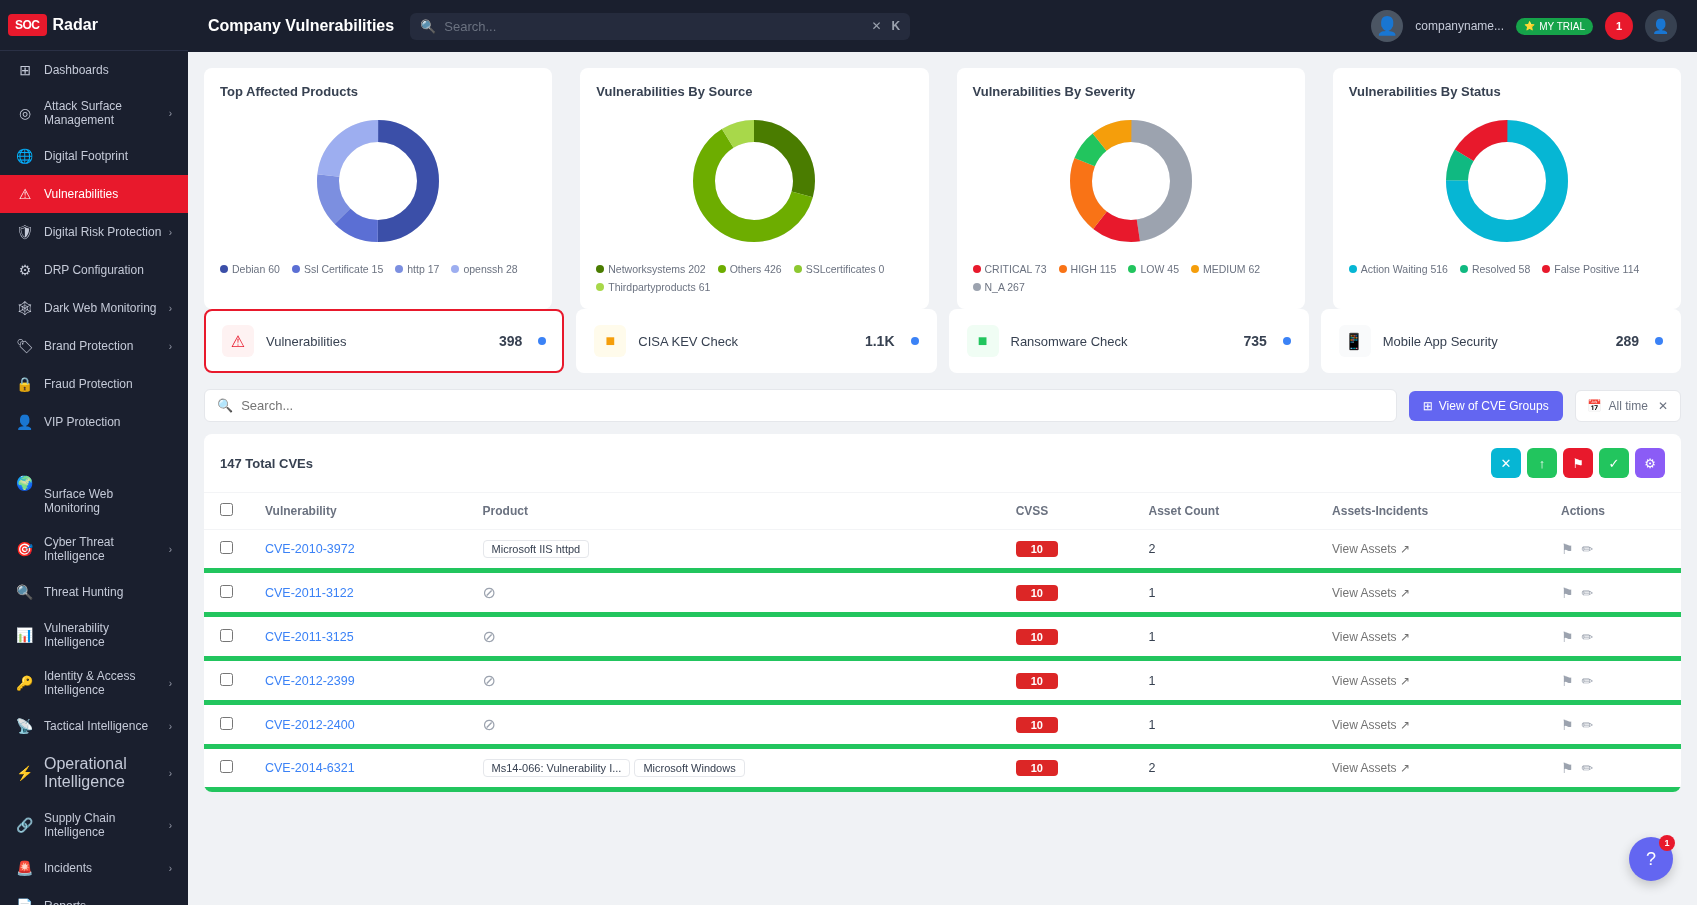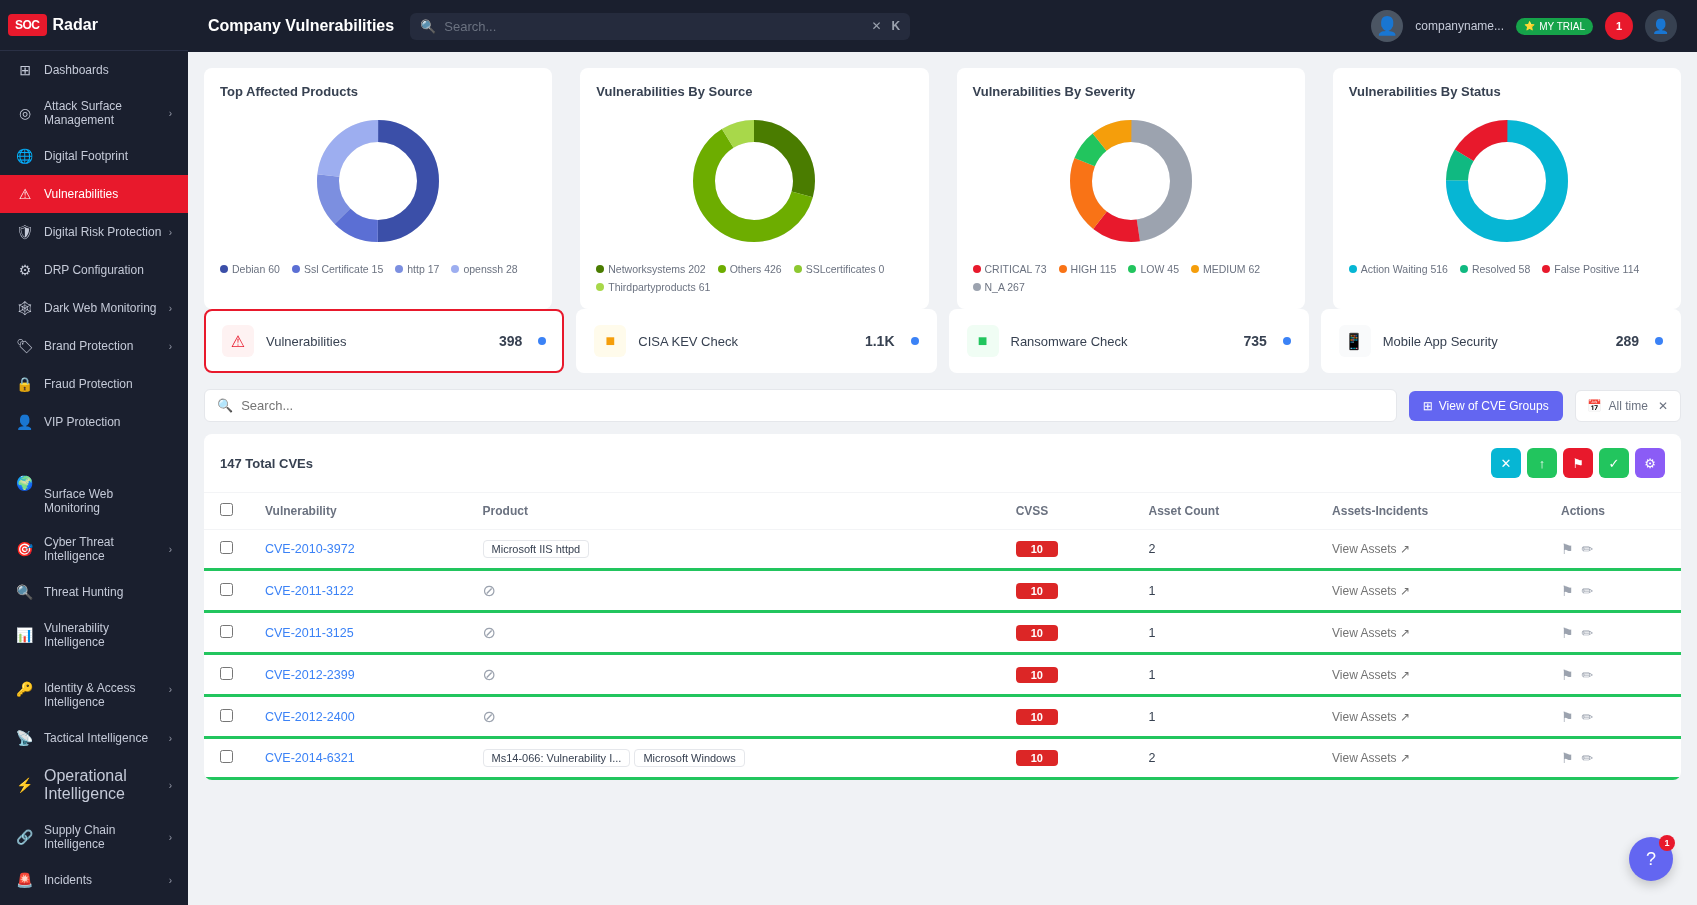--- a/index.html
+++ b/index.html
@@ -138,21 +138,21 @@
 
     
     .table-section { background: white; border-radius: 8px; overflow: hidden; }
     .table-header { display: flex; align-items: center; justify-content: space-between; padding: 14px 16px; border-bottom: 1px solid #f3f4f6; }
     .table-total { font-size: 13px; font-weight: 600; color: #374151; }
     .action-btns { display: flex; gap: 6px; }
     .action-btn { width: 30px; height: 30px; border-radius: 6px; display: flex; align-items: center; justify-content: center; cursor: pointer; font-size: 13px; border: none; }
 
     table { width: 100%; border-collapse: collapse; }
     thead th { padding: 10px 16px; text-align: left; font-size: 12px; color: #6b7280; font-weight: 600; border-bottom: 1px solid #f3f4f6; background: white; }
-    tbody tr { border-bottom: 3px solid #22c55e; }
+    tbody tr { border-bottom: 5px solid #22c55e; }
     tbody td { padding: 10px 16px; font-size: 12.5px; color: #374151; vertical-align: middle; }
     .cve-link { color: #3b82f6; text-decoration: none; font-weight: 500; }
     .cvss-badge { display: inline-flex; align-items: center; justify-content: center; background: #dc2626; color: white; font-size: 11px; font-weight: 700; border-radius: 4px; padding: 2px 15px; min-width: 28px; }
     .product-tag { border: 1px solid #e5e7eb; border-radius: 4px; padding: 2px 8px; font-size: 11px; color: #374151; display: inline-block; margin-right: 4px; }
     .no-product { color: #9ca3af; font-size: 16px; }
     .view-assets-link { color: #737373; font-size: 12px; text-decoration: none; display: flex; align-items: center; gap: 3px; }
     .action-icons { display: flex; align-items: center; gap: 8px; }
     .action-icon { color: #9ca3af; cursor: pointer; font-size: 14px; }
 
     .checkbox-col { width: 40px; }
@@ -240,21 +240,21 @@
     <span style="flex:1; font-size:12px;">Threat Hunting</span>
 
   </div>
       <div class="sidebar-item">
     <span class="icon">📊</span>
     <span style="flex:1; font-size:12px;">Vulnerability Intelligence</span>
 
   </div>
       <div class="sidebar-item">
     <span class="icon">🔑</span>
-    <span style="flex:1; font-size:12px;margin-top:12px;">Identity &amp; Access Intelligence</span>
+    <span style="flex:1; font-size:12px;">Identity &amp; Access Intelligence</span>
     <span class="chevron">›</span>
   </div>
       <div class="sidebar-item">
     <span class="icon">📡</span>
     <span style="flex:1; font-size:12px;">Tactical Intelligence</span>
     <span class="chevron">›</span>
   </div>
       <div class="sidebar-item">
     <span class="icon">⚡</span>
     <span style="flex:1; font-size:16px;">Operational Intelligence</span>

